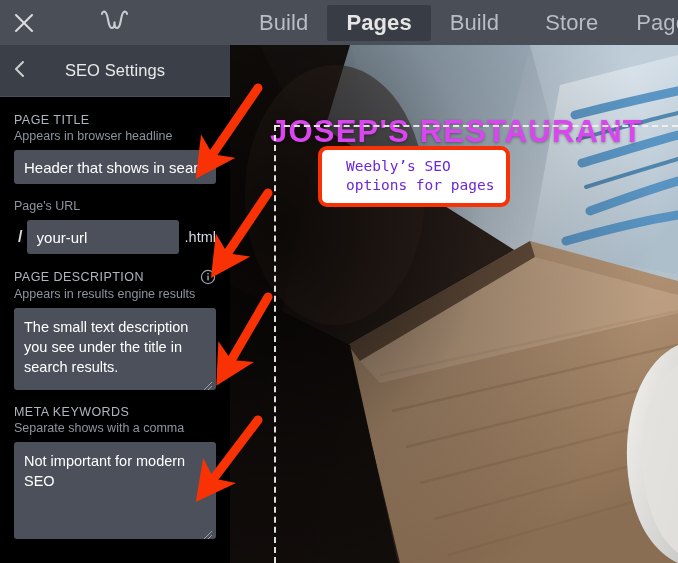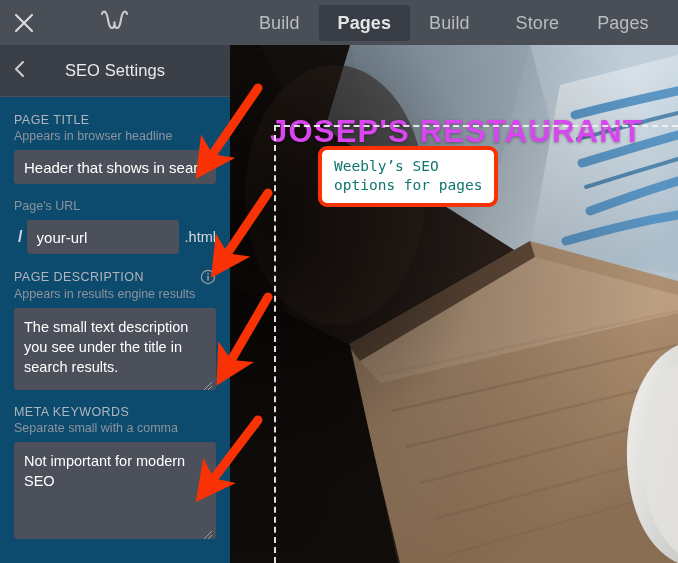--- a/index.html
+++ b/index.html
@@ -35,39 +35,39 @@
     display: flex; align-items: center; justify-content: center;
     cursor: pointer;
   }
   .tabs {
     position: absolute; left: 240px; top: 0;
     height: 45px; display: flex; align-items: center;
   }
   .tab {
     height: 36px; line-height: 36px;
     padding: 0 19px;
-    font-size: 18px;
+    font-size: 22px;
     color: #b9bdc4;
     border-radius: 3px;
     cursor: pointer;
     white-space: nowrap;
     letter-spacing: .1px;
   }
   .tab.active {
     background: #383c44;
     color: #e5e5e5;
     font-weight: bold;
   }
   .tab.store { margin-left: 8px; }
 
   
   .sidebar {
     position: absolute; left: 0; top: 45px;
     width: 230px; height: 518px;
-    background: #0c4a6e;
+    background: #000000;
     overflow: hidden;
   }
   .panel-head {
     position: relative;
     height: 52px;
     background: #3b3f47;
     border-bottom: 1px solid #4a4f58;
     display: flex; align-items: center;
   }
   .back-chevron {
@@ -183,25 +183,25 @@
     width: 0; height: 438px;
     border-left: 2px dashed #f2f2f2;
     opacity: .92;
   }
 
   .callout {
     position: absolute; left: 88px; top: 101px;
     background: #ffffff;
     border: 4px solid #f93205;
     border-radius: 9px;
-    padding: 7px 12px 8px 12px;
+    padding: 7px 12px 8px 24px;
     font-family: "DejaVu Sans Mono", monospace;
     font-size: 14.5px;
     line-height: 19px;
-    color: #0f766e;
+    color: #6d28d9;
     white-space: pre;
   }
 
   
   .arrows {
     position: absolute; left: 0; top: 0;
     width: 678px; height: 563px;
     pointer-events: none;
   }
 </style>
@@ -293,21 +293,21 @@
               <line x1="9" y1="5" x2="5" y2="9" stroke="#9aa0a8" stroke-width="1"></line>
             </svg>
           </span>
         </div>
       </div>
 
       <div class="field">
         <div class="field-label">
           <span>META KEYWORDS</span>
         </div>
-        <div class="field-hint">Separate small with a comma</div>
+        <div class="field-hint">Separate shows with a comma</div>
         <div class="ta-wrap">
           <textarea class="text-area ta-keys" style="">Not important for modern SEO</textarea>
           <span class="resize-grip">
             <svg width="10" height="10" viewBox="0 0 10 10">
               <line x1="9" y1="1" x2="1" y2="9" stroke="#9aa0a8" stroke-width="1"></line>
               <line x1="9" y1="5" x2="5" y2="9" stroke="#9aa0a8" stroke-width="1"></line>
             </svg>
           </span>
         </div>
       </div>

